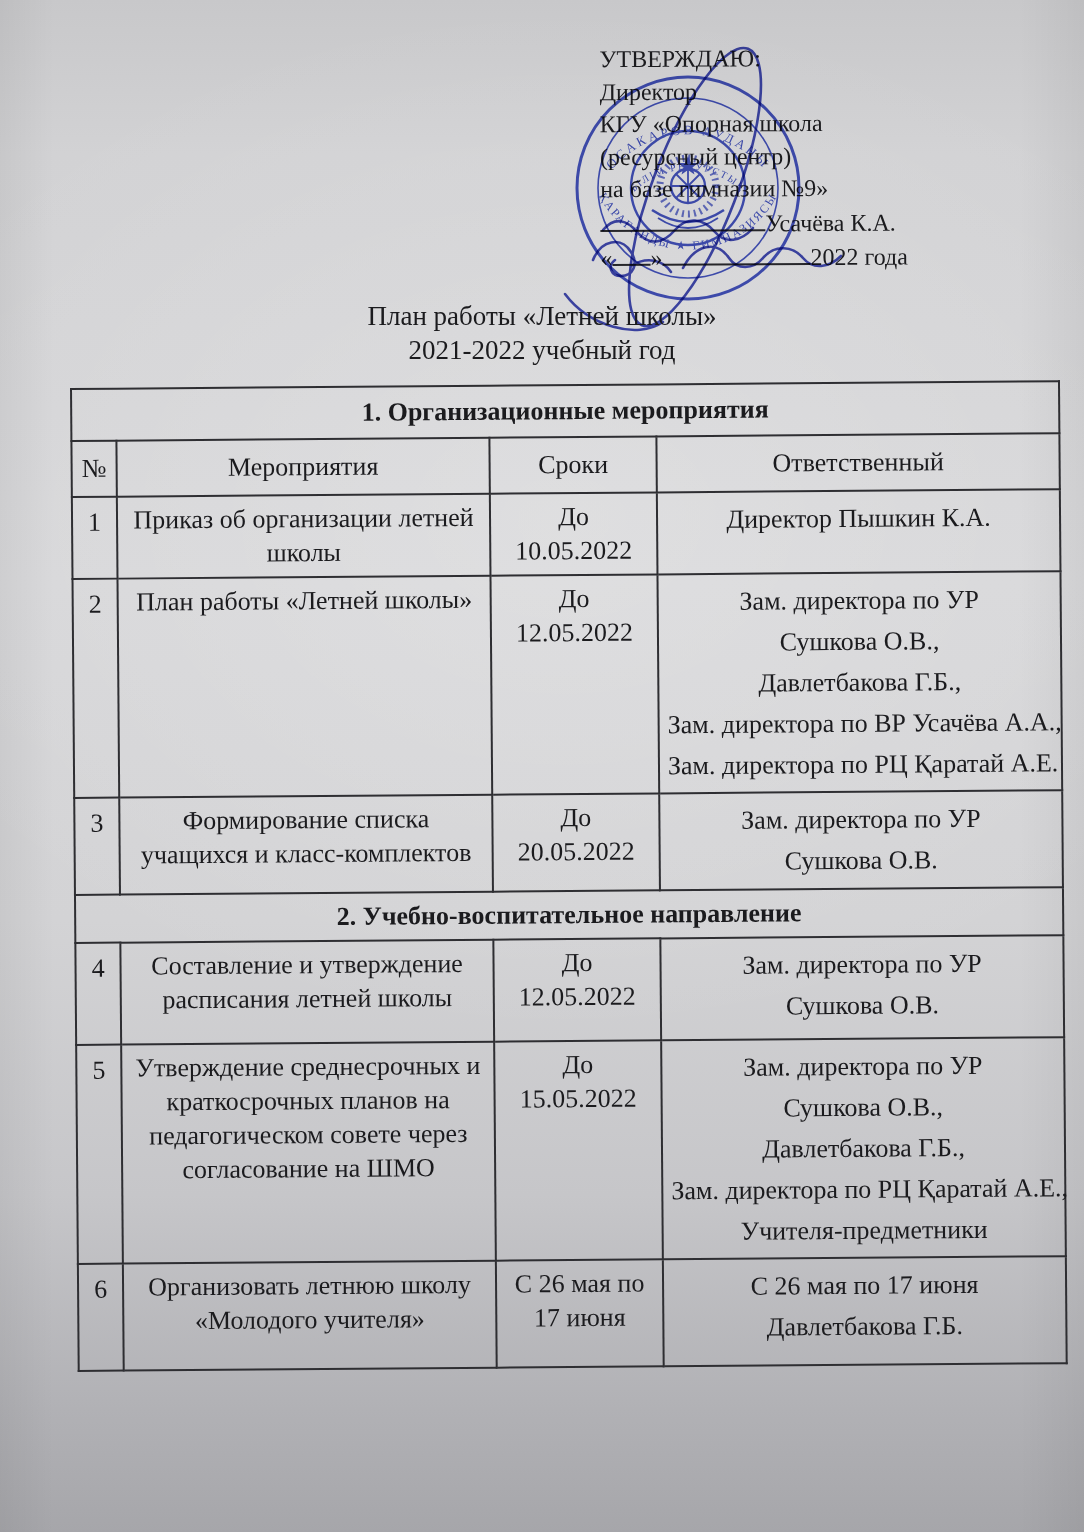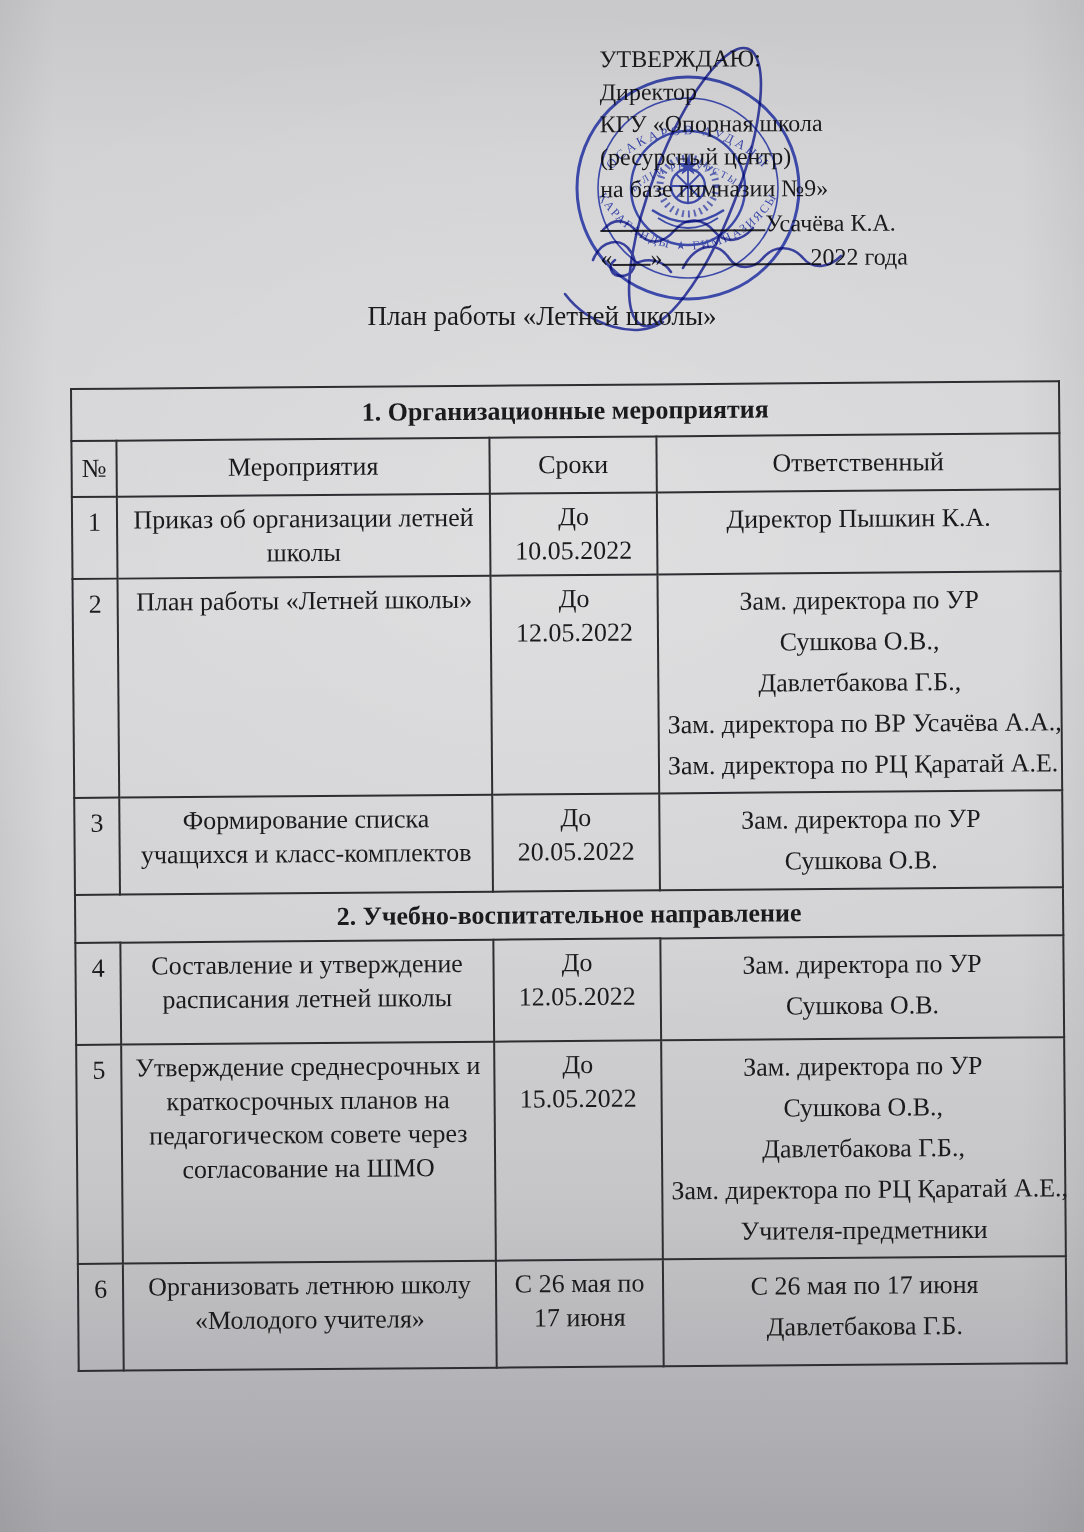--- a/index.html
+++ b/index.html
@@ -90,20 +90,21 @@
       <path d="M 118 300 C 92 318, 44 304, 20 272"></path>
       <path d="M 58 208 c 12 -14 24 -10 34 2 c 12 14 26 12 38 -2 c 12 -14 28 -12 40 2 c 10 12 26 10 38 -4"></path>
       <path d="M 48 238 c 8 -20 28 -24 38 -8 c 8 12 2 24 -10 24 c -10 0 -14 -10 -6 -16"></path>
       <path d="M 86 244 c 16 -10 32 -6 40 6"></path>
       <path d="M 138 246 c 12 -24 34 -28 46 -10 c 8 12 24 12 34 0 c 12 -14 30 -12 40 0 c 10 12 26 10 38 -2"></path>
     </g>
   </svg>
 
   <div class="doc-title">
     <div>План работы «Летней школы»</div>
+    <div>2021-2022 учебный год</div>
   </div>
 
   <table class="plan-table">
     <colgroup>
       <col style="width:45px">
         <col style="width:373px">
         <col style="width:167px">
         <col style="width:403px">
     </colgroup>
     <tbody>

